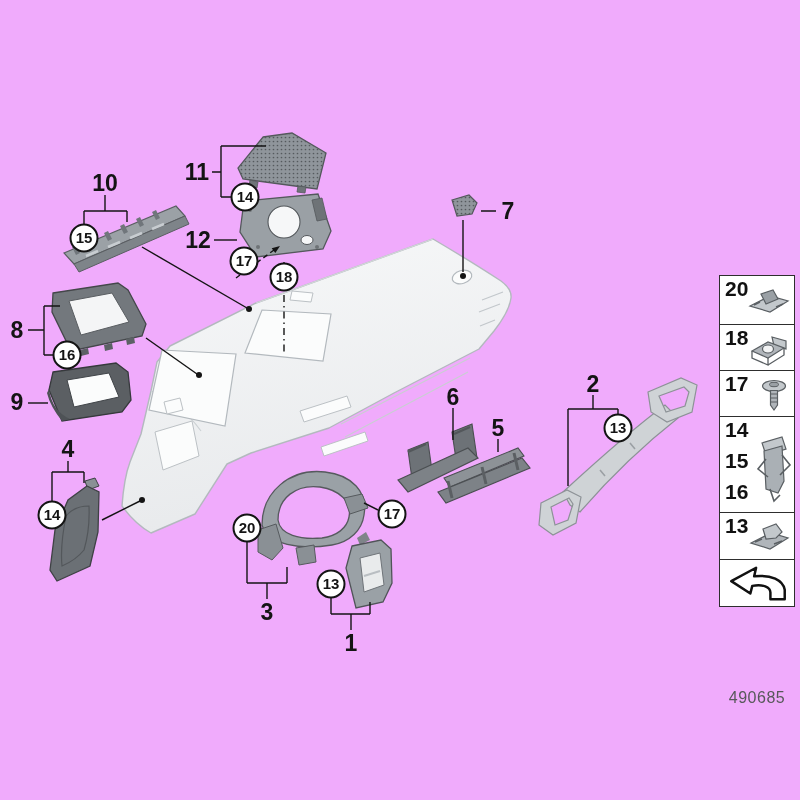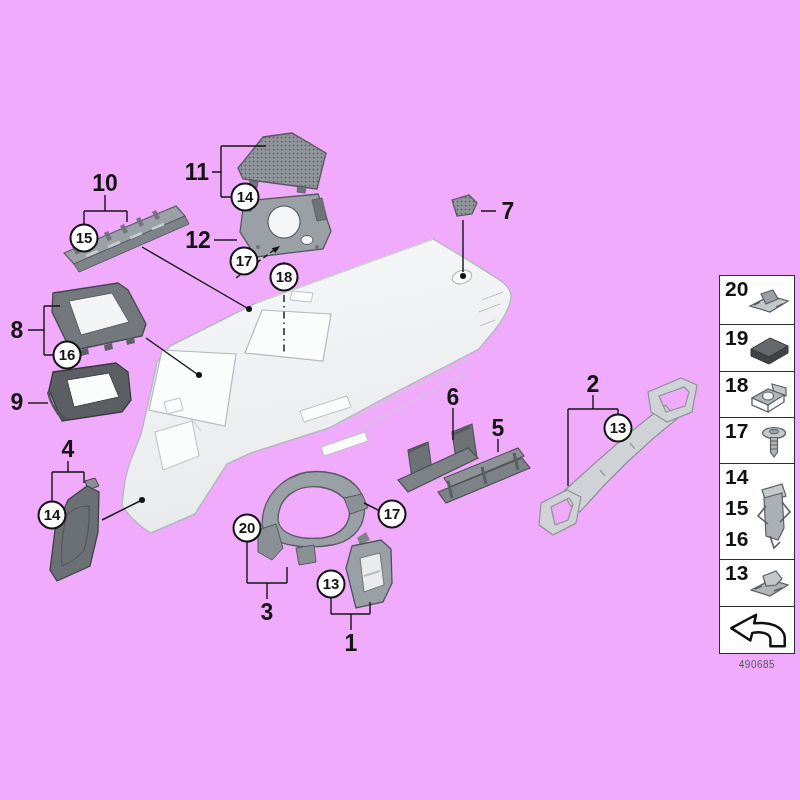--- a/index.html
+++ b/index.html
@@ -21,22 +21,22 @@
   .cell .num{
     position:absolute;left:5px;top:1px;
     font-weight:bold;font-size:21px;color:#111;line-height:24px;
   }
   .cell .num.n2{top:32px;}
   .cell .num.n3{top:63px;}
   .licon{position:absolute;right:2px;top:50%;transform:translateY(-50%);}
   .licon.bigclip{top:54%;}
   .arrowcell .licon{right:5px;}
   .drawing-number{
-    position:absolute;left:715px;top:659px;width:84px;text-align:center;
-    font-size:10px;color:#57585a;letter-spacing:0.5px;
+    position:absolute;left:715px;top:689px;width:84px;text-align:center;
+    font-size:16px;color:#57585a;letter-spacing:0.5px;
   }
 </style>
 </head>
 <body>
 
 <div class="stage">
 
   <svg class="diagram-svg" width="800" height="800" viewBox="0 0 800 800">
     <defs>
       <pattern id="dotpat" width="4" height="4" patternUnits="userSpaceOnUse">
@@ -251,27 +251,20 @@
 
     <div class="cell" style="height:48px">
       <span class="num">20</span>
       <svg class="licon" width="46" height="40" viewBox="0 0 46 40">
         <path d="M4,26 L24,16 L42,21 L24,32 Z" fill="#c3c8cc" stroke="#5a5f63" stroke-width="1.2"></path>
         <path d="M15,14 L27,10 L32,19 L20,24 Z" fill="#9aa0a5" stroke="#5a5f63" stroke-width="1.2"></path>
         <path d="M8,25 L14,22 M30,27 L37,24" stroke="#5a5f63" stroke-width="1.4" fill="none"></path>
       </svg>
     </div>
 
-    <div class="cell" style="height:46px">
-      <span class="num">19</span>
-      <svg class="licon" width="46" height="38" viewBox="0 0 46 38">
-        <path d="M5,20 L24,9 L42,17 L23,28 Z" fill="#63686c" stroke="#33363a" stroke-width="1"></path>
-        <path d="M5,20 L23,28 L42,17 L42,24 L23,35 L5,27 Z" fill="#3f4347" stroke="#33363a" stroke-width="1"></path>
-      </svg>
-    </div>
 
     <div class="cell" style="height:45px">
       <span class="num">18</span>
       <svg class="licon" width="46" height="38" viewBox="0 0 46 38">
         <path d="M26,8 L40,12 L40,20 L28,17 Z" fill="#c3c8cc" stroke="#5a5f63" stroke-width="1.2"></path>
         <path d="M6,22 L22,13 L38,19 L22,29 Z" fill="#b0b5ba" stroke="#5a5f63" stroke-width="1.2"></path>
         <ellipse cx="22" cy="20" rx="5.5" ry="4" fill="#f2f3f4" stroke="#5a5f63" stroke-width="1.2"></ellipse>
         <path d="M6,22 L6,29 L22,36 L22,29 M38,19 L38,26 L22,36" fill="none" stroke="#5a5f63" stroke-width="1.3"></path>
       </svg>
     </div>

